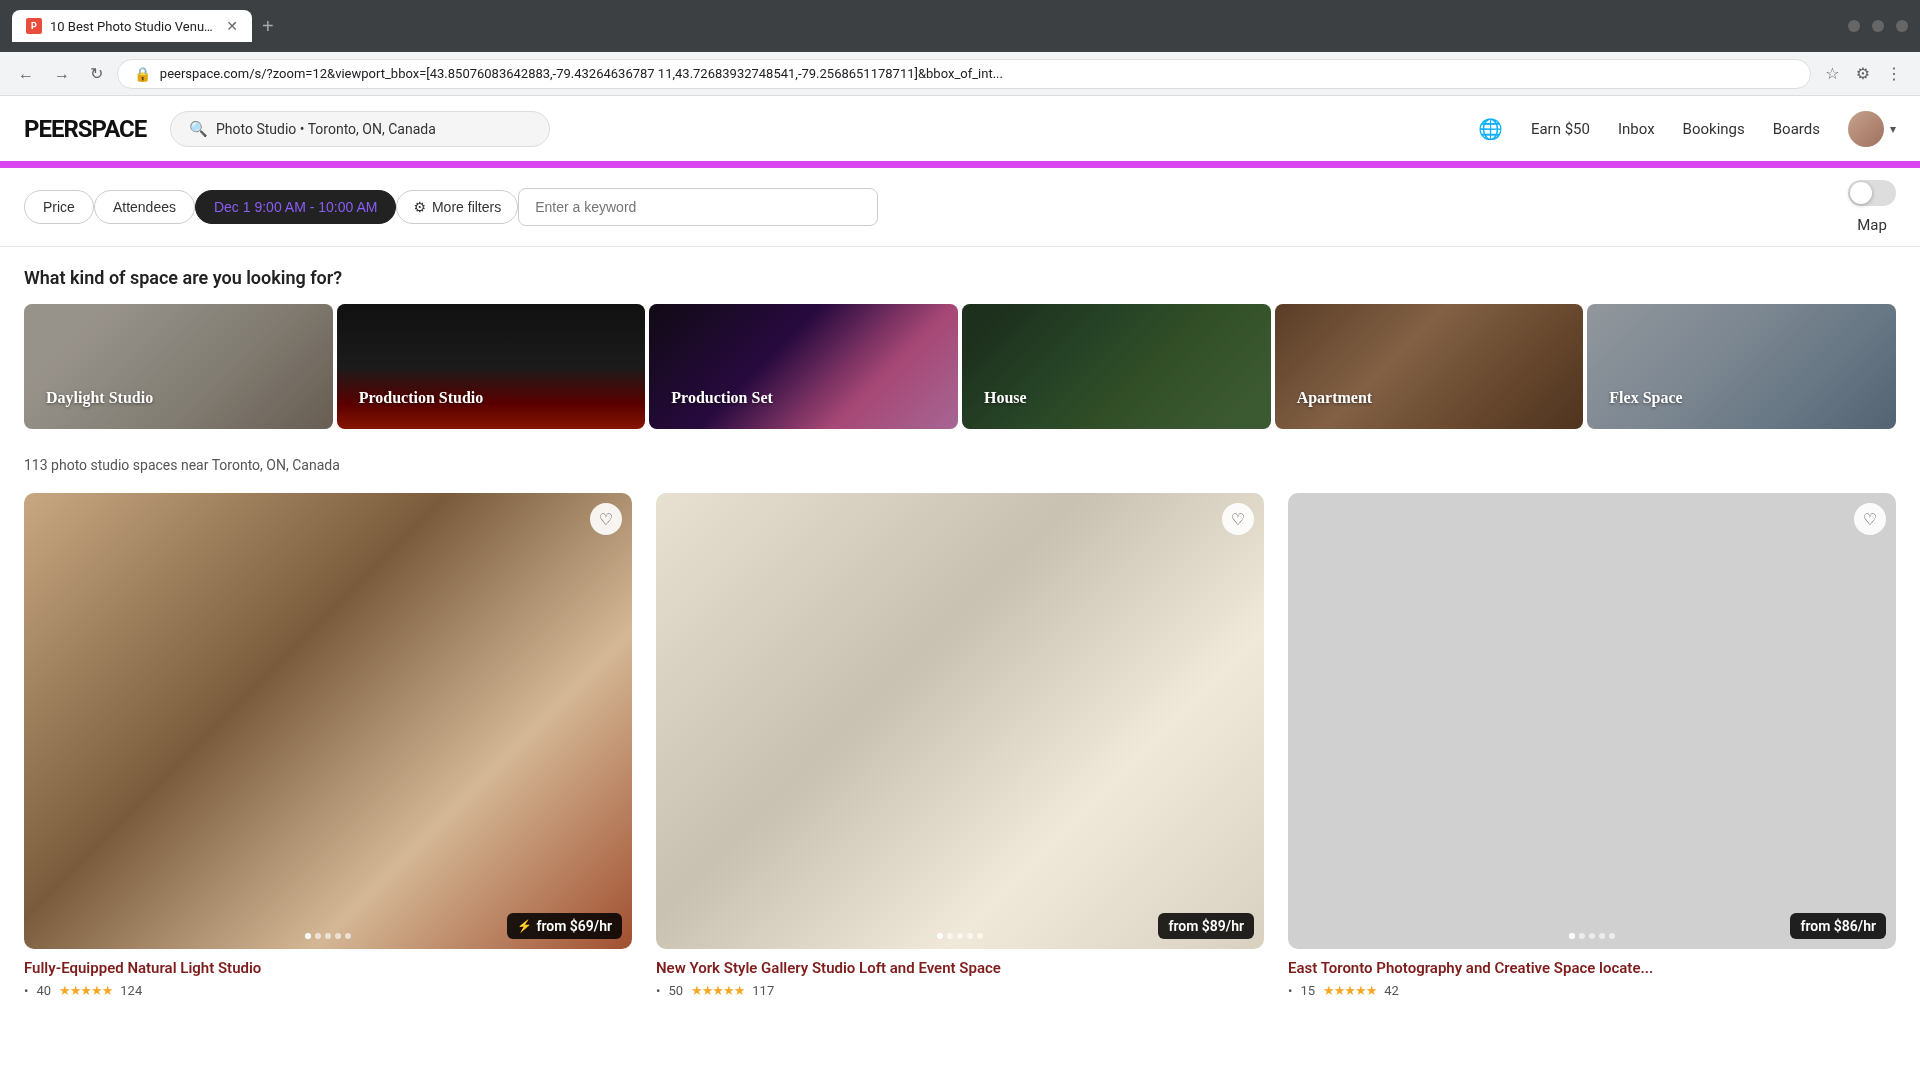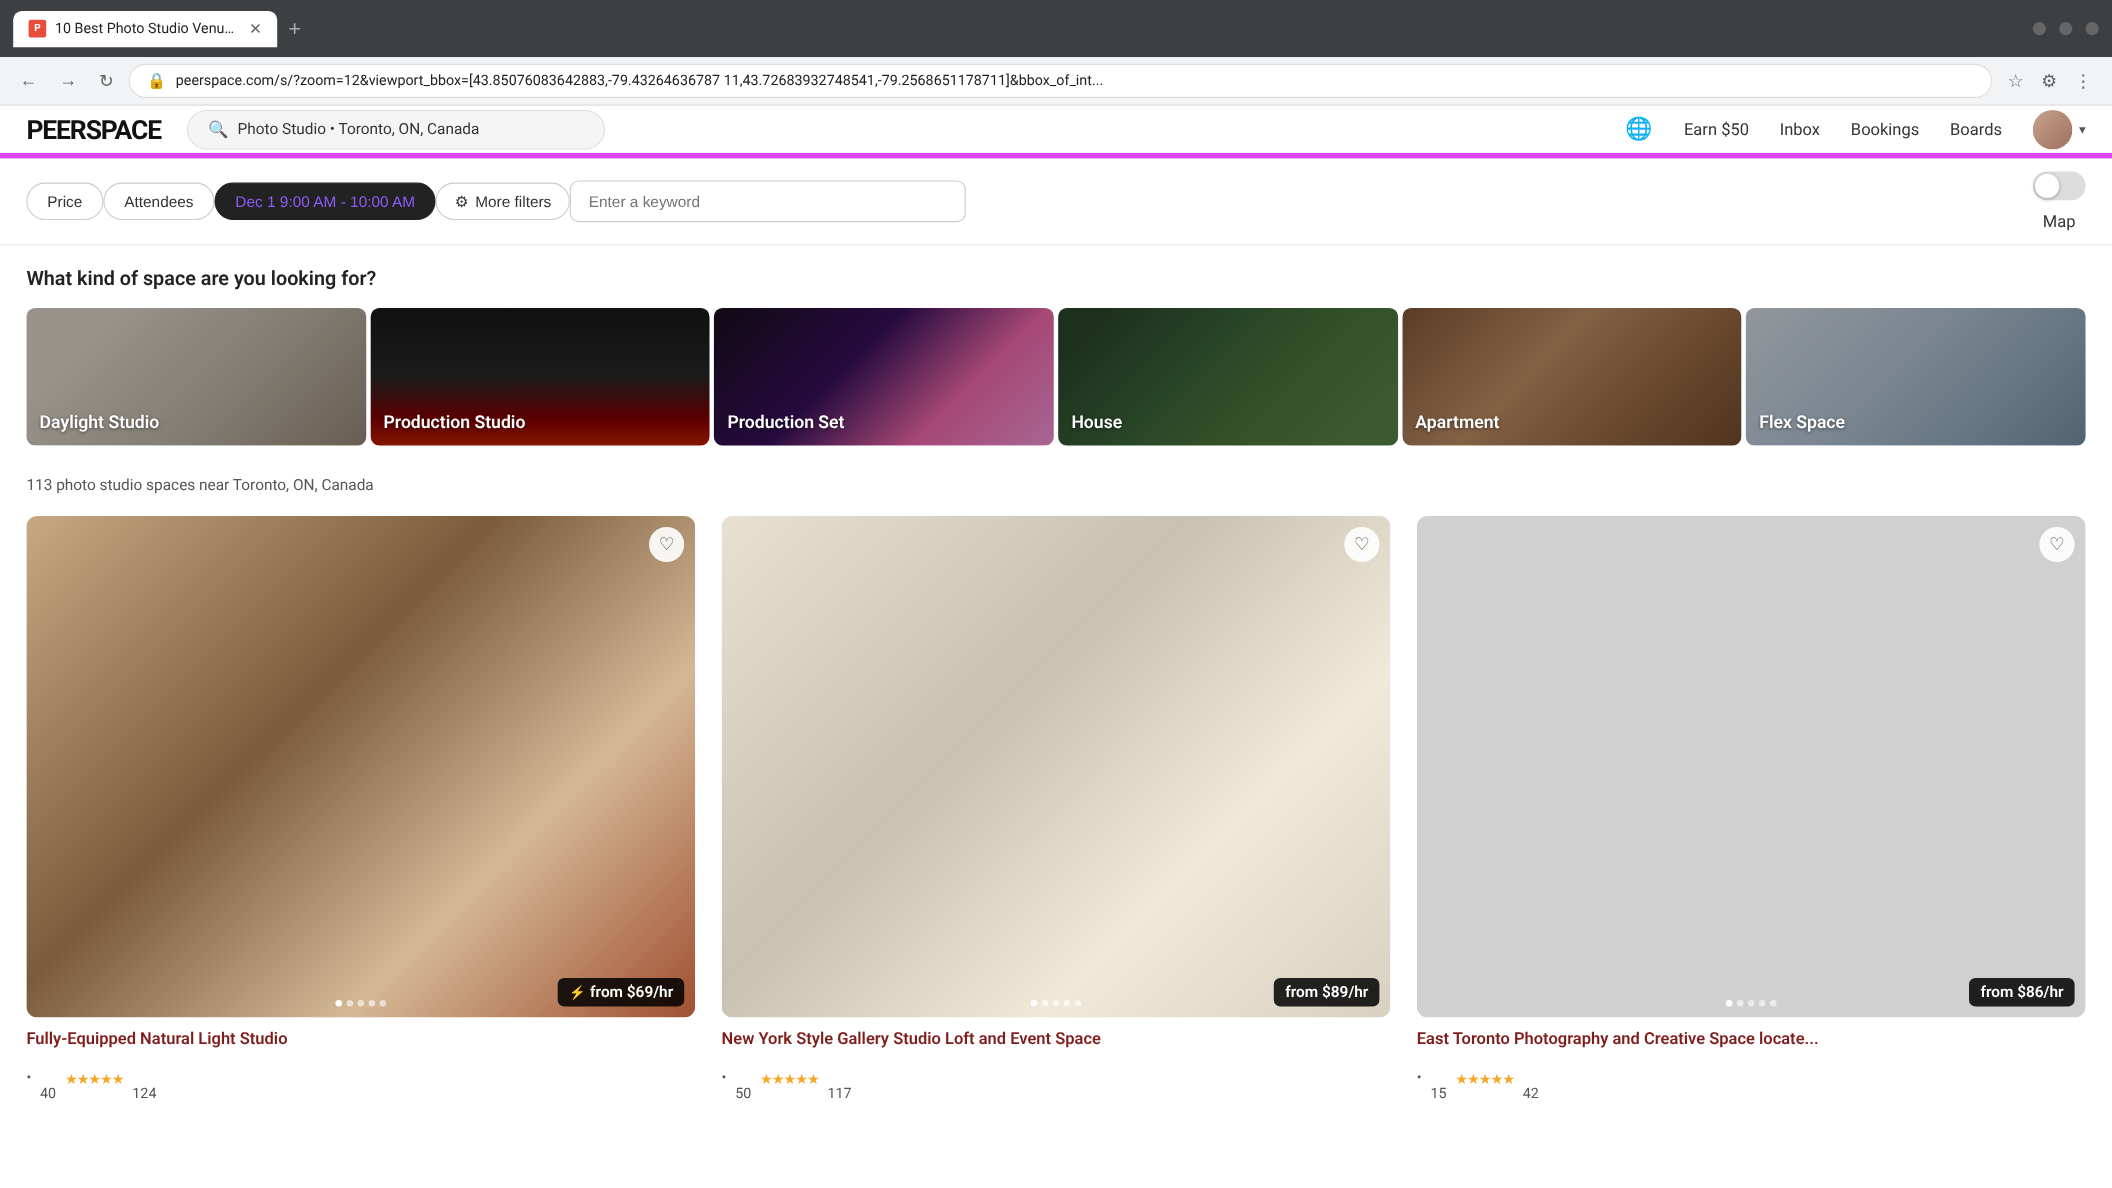--- a/index.html
+++ b/index.html
@@ -21,21 +21,21 @@
 
     .browser-toolbar { background: #f1f3f4; height: 44px; display: flex; align-items: center; padding: 0 12px; gap: 8px; border-bottom: 1px solid #ddd; }
     .nav-btn { background: none; border: none; color: #5f6368; cursor: pointer; padding: 6px; border-radius: 50%; font-size: 16px; }
     .address-bar { flex: 1; background: #fff; border: 1px solid #ddd; border-radius: 20px; padding: 6px 16px; font-size: 13px; color: #202124; display: flex; align-items: center; gap: 8px; }
     .address-bar .lock-icon { color: #5f6368; font-size: 14px; }
     .address-text { flex: 1; overflow: hidden; text-overflow: ellipsis; white-space: nowrap; color: #202124; font-size: 13px; }
     .toolbar-actions { display: flex; gap: 4px; align-items: center; }
     .toolbar-action { background: none; border: none; color: #5f6368; cursor: pointer; padding: 6px; border-radius: 50%; font-size: 16px; }
 
     
-    .site-header { display: flex; align-items: center; padding: 0 24px; height: 48px; border-bottom: 5px solid #d946ef; gap: 24px; }
+    .site-header { display: flex; align-items: center; padding: 0 24px; height: 72px; border-bottom: 7px solid #d946ef; gap: 24px; }
     .logo { font-size: 24px; font-weight: 700; color: #111; letter-spacing: -1px; flex-shrink: 0; }
     .search-bar { flex: 1; max-width: 380px; background: #f5f5f5; border: 1px solid #ddd; border-radius: 30px; padding: 8px 18px; display: flex; align-items: center; gap: 8px; cursor: pointer; }
     .search-icon-wrap { color: #888; font-size: 15px; }
     .search-text { color: #333; font-size: 14px; }
     .header-nav { margin-left: auto; display: flex; align-items: center; gap: 28px; }
     .nav-link { color: #333; font-size: 15px; text-decoration: none; cursor: pointer; }
     .globe-btn { background: none; border: none; cursor: pointer; font-size: 20px; color: #555; }
     .avatar-wrap { display: flex; align-items: center; gap: 6px; cursor: pointer; }
     .avatar { width: 36px; height: 36px; border-radius: 50%; background: #c5a28b; overflow: hidden; display: flex; align-items: center; justify-content: center; }
     .avatar-img { width: 100%; height: 100%; object-fit: cover; background: linear-gradient(135deg, #c5a28b, #a07060); }
@@ -52,21 +52,21 @@
     .toggle-switch .knob { width: 22px; height: 22px; background: #fff; border-radius: 50%; position: absolute; top: 2px; left: 2px; box-shadow: 0 1px 4px rgba(0,0,0,0.3); transition: left 0.2s; }
 
     
     .main-content { padding: 20px 24px; }
 
     .section-title { font-size: 18px; font-weight: 600; color: #222; margin-bottom: 16px; }
 
     
     .space-types { display: grid; grid-template-columns: repeat(6, 1fr); gap: 4px; margin-bottom: 28px; }
     .space-type-card { position: relative; border-radius: 8px; overflow: hidden; cursor: pointer; height: 125px; }
-    .space-type-overlay { position: absolute; inset: 0; background: rgba(0,0,0,0.35); display: flex; align-items: flex-end; padding: 12px; }
+    .space-type-overlay { position: absolute; inset: 0; background: rgba(0,0,0,0.35); display: flex; align-items: flex-end; padding: 22px; font-family: Liberation Serif, serif; }
     .space-type-label { color: #fff; font-size: 16px; font-weight: 600; text-shadow: 0 1px 3px rgba(0,0,0,0.5); }
 
     
     .venue-count { font-size: 14px; color: #555; margin-bottom: 20px; }
 
     
     .venue-grid { display: grid; grid-template-columns: repeat(3, 1fr); gap: 24px; }
     .venue-card { cursor: pointer; }
     .venue-img-wrap { position: relative; border-radius: 10px; overflow: hidden; aspect-ratio: 4/3; background: #e0e0e0; margin-bottom: 10px; }
     .venue-img-placeholder { width: 100%; height: 100%; display: flex; align-items: center; justify-content: center; }
@@ -75,21 +75,21 @@
     .venue-img-3 { background: #d0d0d0; }
     .favorite-btn { position: absolute; top: 10px; right: 10px; width: 32px; height: 32px; background: rgba(255,255,255,0.9); border-radius: 50%; display: flex; align-items: center; justify-content: center; cursor: pointer; border: none; font-size: 16px; color: #555; }
     .price-badge { position: absolute; bottom: 10px; right: 10px; background: rgba(0,0,0,0.85); color: #fff; padding: 5px 10px; border-radius: 6px; font-size: 14px; font-weight: 600; display: flex; align-items: center; gap: 4px; }
     .price-badge .bolt { color: #f5c518; font-size: 12px; }
     .img-dots { position: absolute; bottom: 10px; left: 50%; transform: translateX(-50%); display: flex; gap: 4px; }
     .dot { width: 6px; height: 6px; border-radius: 50%; background: rgba(255,255,255,0.6); }
     .dot.active { background: #fff; }
     .venue-name { font-size: 15px; font-weight: 600; color: #7f1d1d; margin-bottom: 6px; white-space: nowrap; overflow: hidden; text-overflow: ellipsis; }
     .venue-meta { display: flex; align-items: center; gap: 8px; font-size: 13px; color: #555; }
     .stars { color: #f5a623; letter-spacing: -1px; font-size: 13px; }
-    .review-count { color: #555; margin-top: 28px; }
+    .review-count { color: #555; }
 
     
     .st-daylight { background: linear-gradient(135deg, #e8e0d5 20%, #c8c0b0 60%, #a09080 100%); }
     .st-production { background: linear-gradient(180deg, #1a1a1a 0%, #2a2a2a 50%, #8B0000 80%, #cc2200 100%); }
     .st-productionset { background: linear-gradient(135deg, #1a1020 0%, #3d1060 40%, #ff6eb4 70%, #ff9de2 100%); }
     .st-house { background: linear-gradient(135deg, #2d4a2d 10%, #3d6a3d 40%, #4d7a3d 60%, #5d8a4d 90%); }
     .st-apartment { background: linear-gradient(135deg, #8B5E3C 0%, #c8956a 40%, #a07048 70%, #7a5030 100%); }
     .st-flex { background: linear-gradient(135deg, #e0e8f0 0%, #c0d0e0 40%, #a0b8cc 70%, #8098b0 100%); }
   </style>
 </head>

